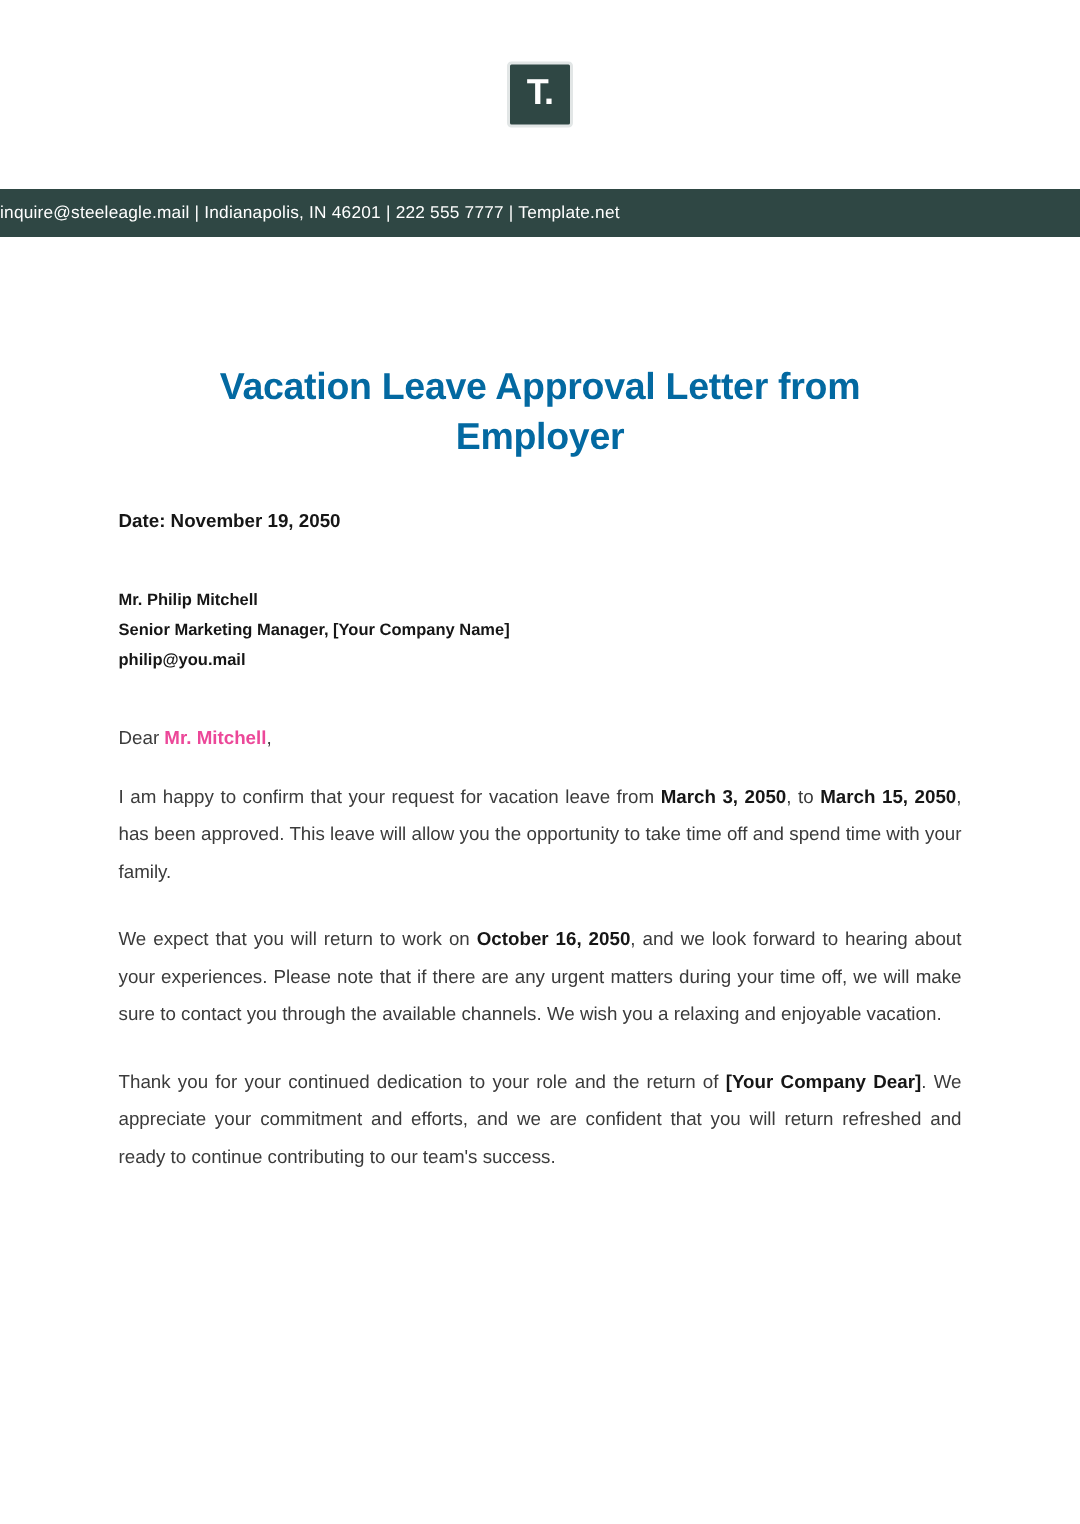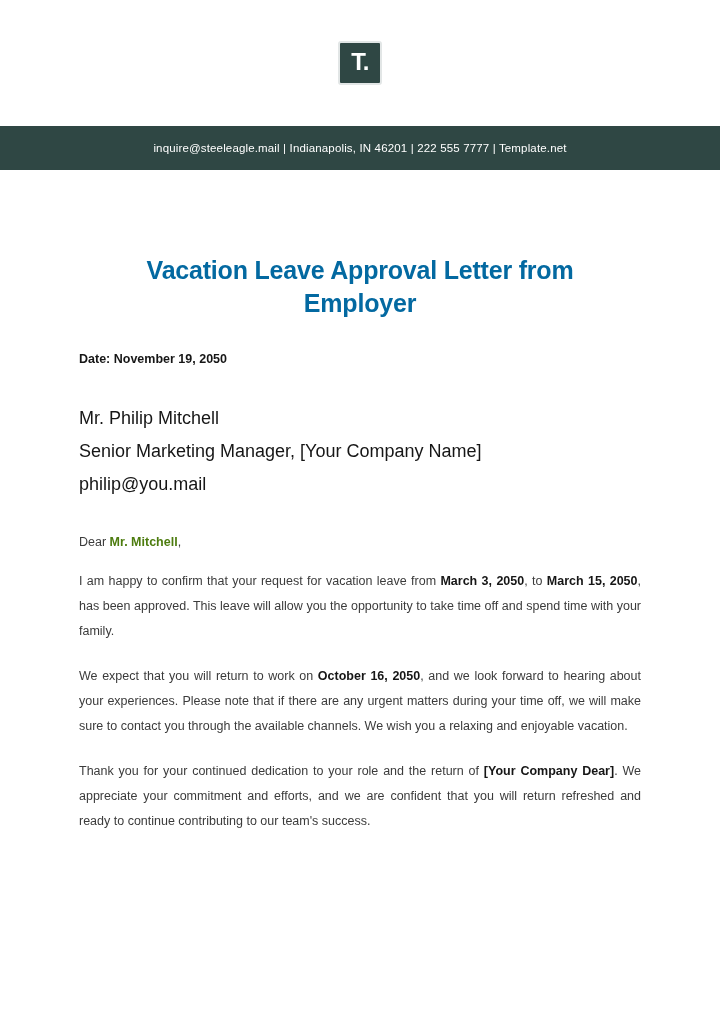--- a/index.html
+++ b/index.html
@@ -41,24 +41,23 @@
     font-size: 24px;
     line-height: 1;
     letter-spacing: -0.5px;
     position: relative;
     top: -1px;
   }
 
   
   .contact-bar {
     background: #2f4744;
-    height: 44px;
+    height: 32px;
     display: flex;
     align-items: center;
-    justify-content: center;
     width: 100%;
   }
   .contact-text {
     color: #ffffff;
     font-size: 11.5px;
     letter-spacing: 0.15px;
     white-space: nowrap;
   }
 
   
@@ -80,33 +79,33 @@
 
   .date-line {
     font-size: 12.5px;
     font-weight: bold;
     color: #161616;
     margin-top: 32px;
   }
 
   .recipient {
     margin-top: 36px;
-    font-size: 18px;
-    font-weight: normal;
+    font-size: 11px;
+    font-weight: bold;
     color: #161616;
     line-height: 1.84;
   }
   .recipient div { white-space: nowrap; }
 
   .salutation {
     margin-top: 34px;
     font-size: 12.5px;
     color: #3b3b3b;
   }
-  .salutation b { color: #4d7c0f; }
+  .salutation b { color: #ec4899; }
 
   .para {
     margin-top: 20px;
     font-size: 12.5px;
     line-height: 2.0;
     color: #3b3b3b;
     text-align: justify;
   }
   .para b {
     color: #161616;

